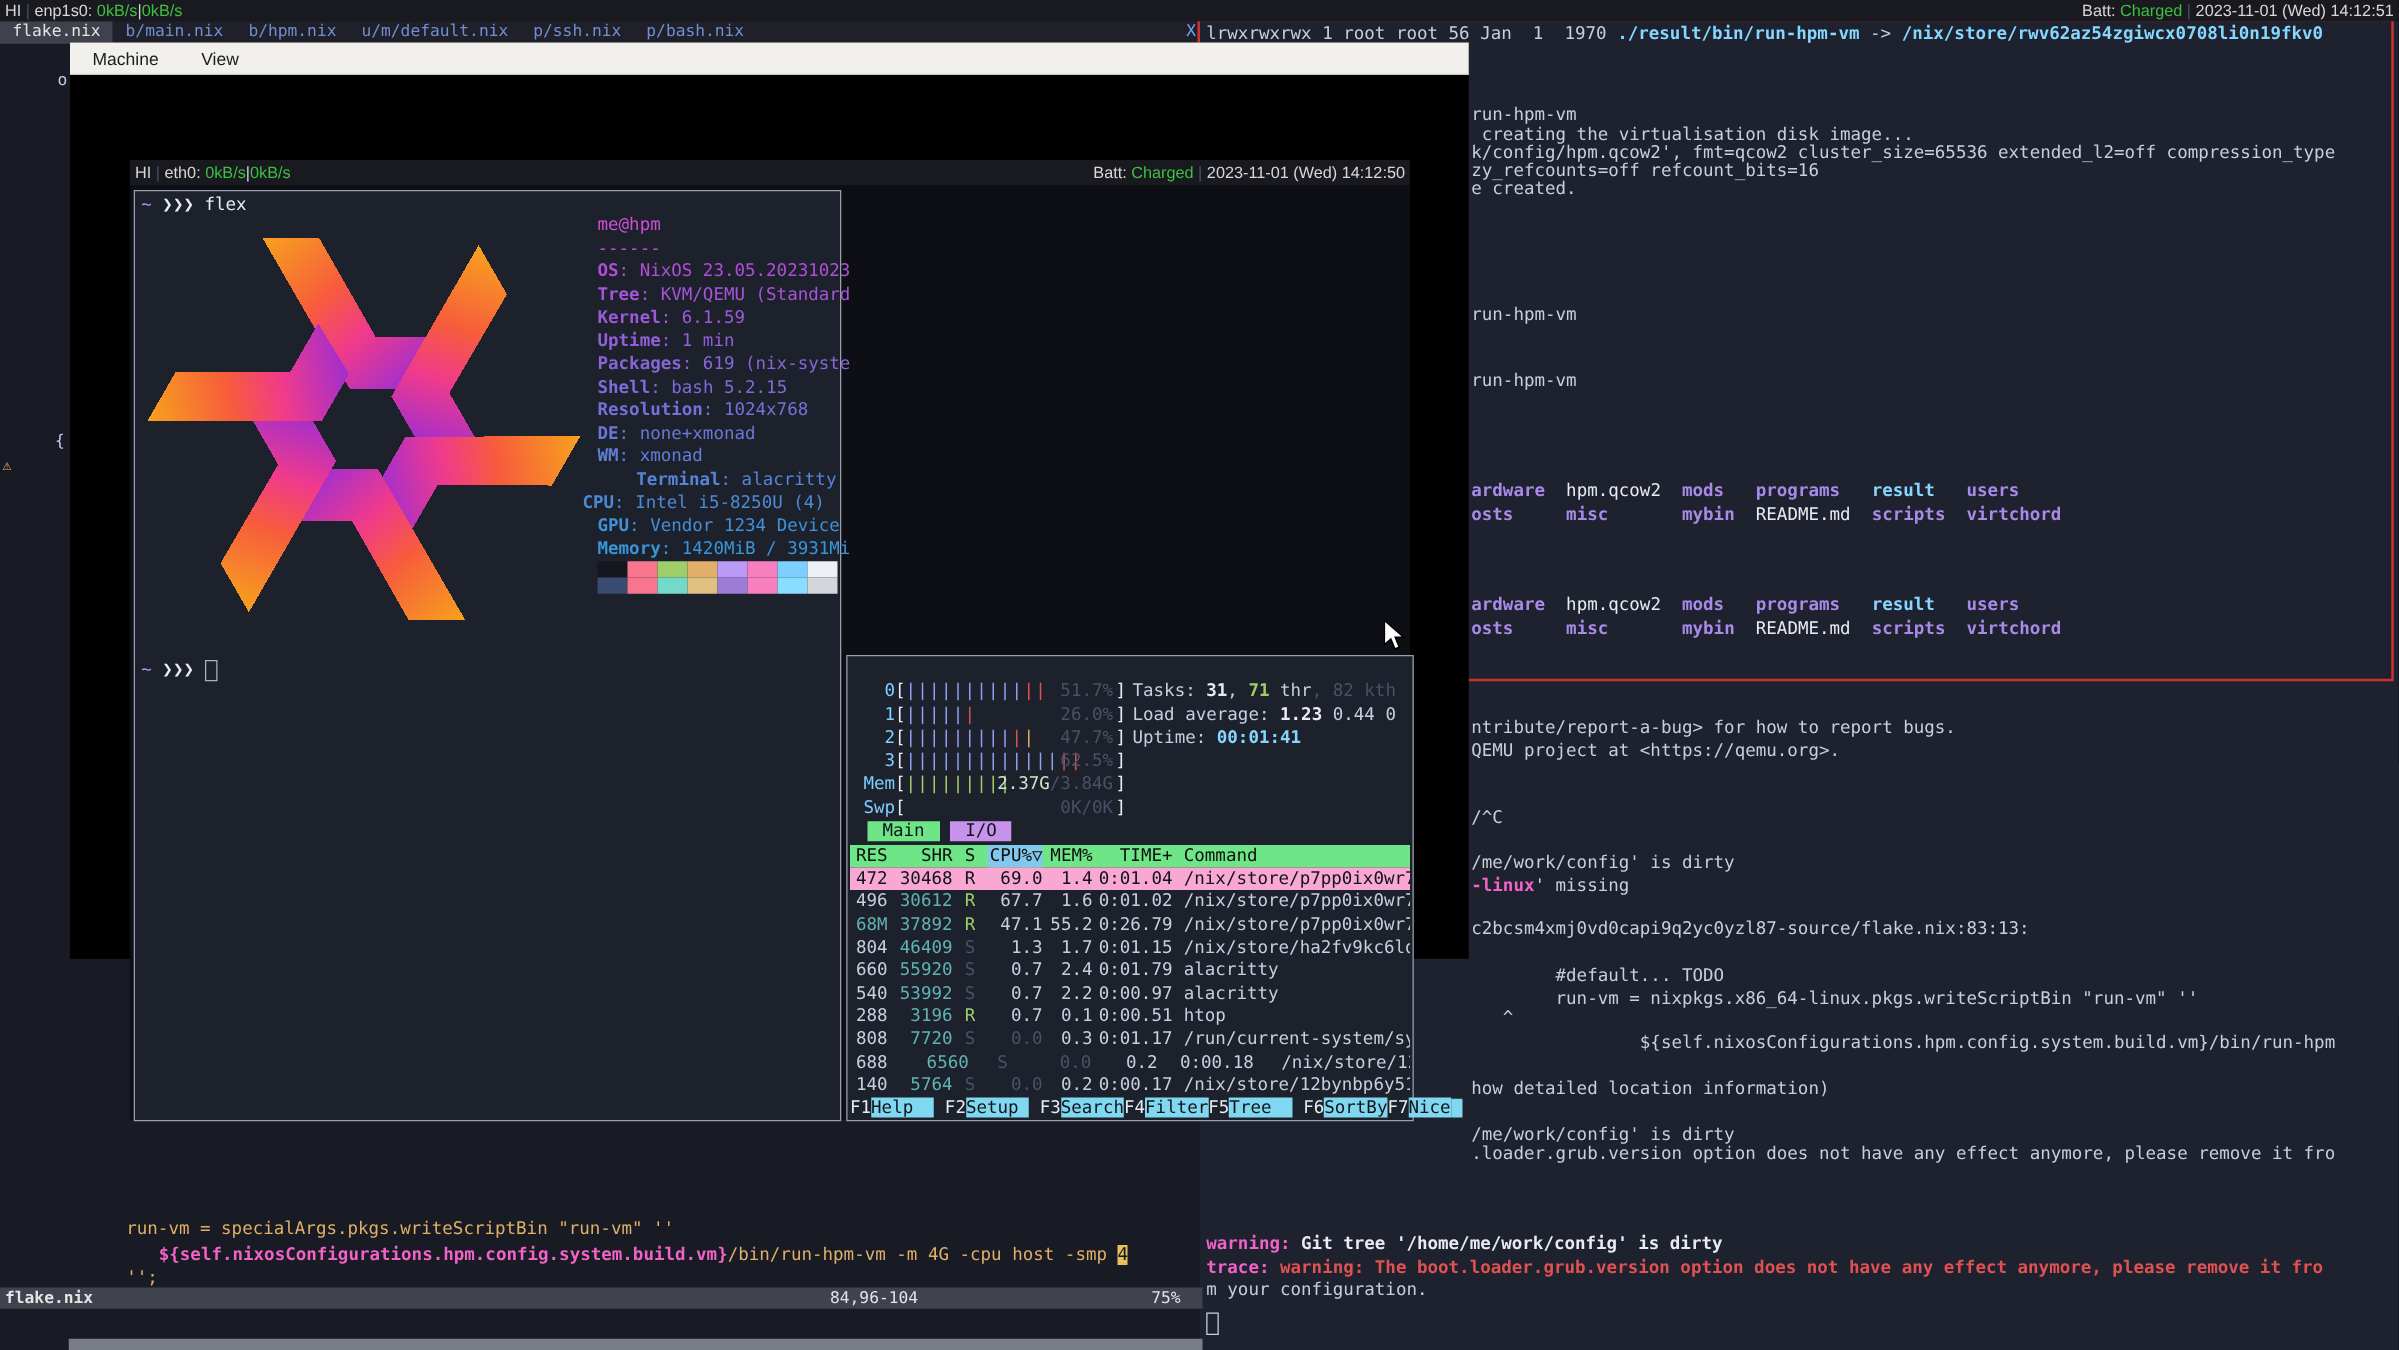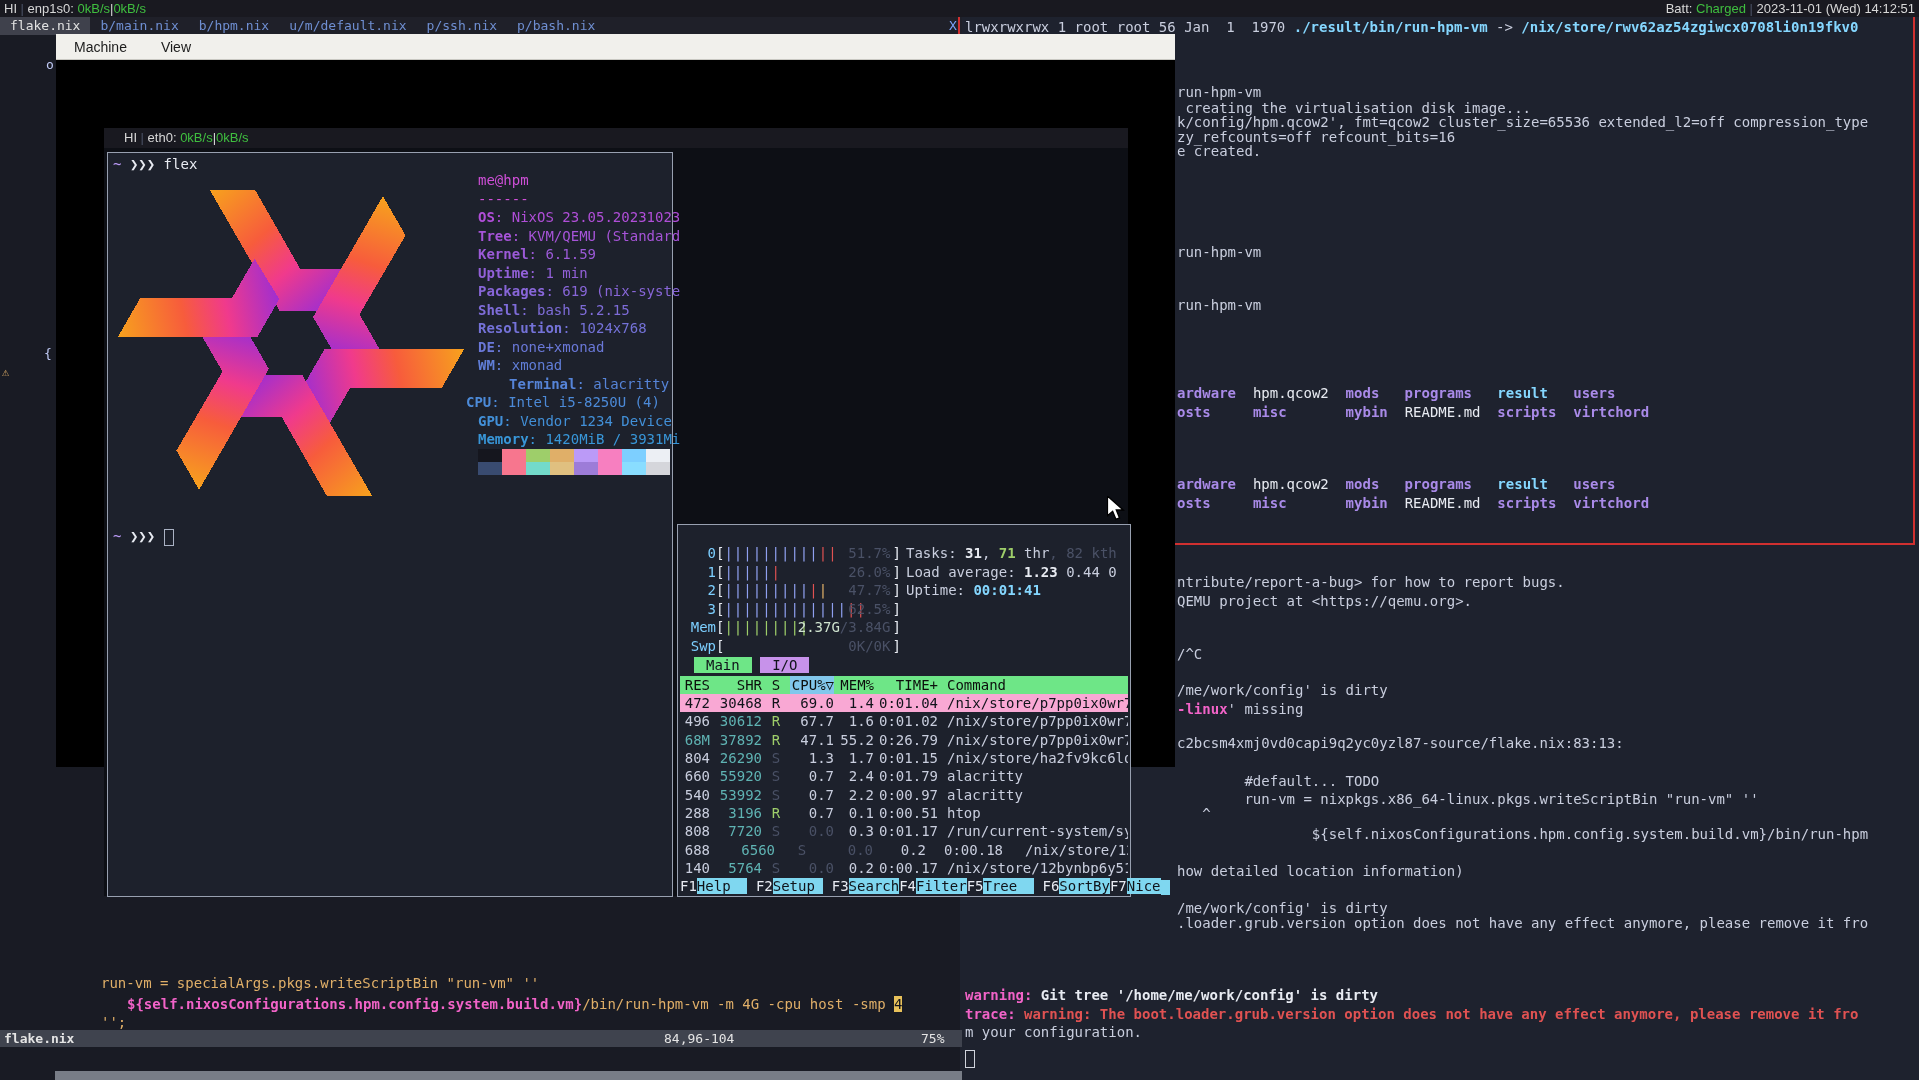--- a/index.html
+++ b/index.html
@@ -31,21 +31,21 @@
   #rightpane{left:960px;top:17px;width:959px;height:1063px;background:#1e222e;z-index:1;}
   #rt-border{left:958px;top:15px;width:957px;height:530px;border:2px solid #d03030;box-sizing:border-box;z-index:2;pointer-events:none;}
   .tl{position:absolute;z-index:3;font:14px/18px "DejaVu Sans Mono",monospace;white-space:pre;color:#c9cede;}
   #rb-cursor{left:965px;top:1050px;width:8px;height:16px;border:1px solid #cfd3dc;z-index:3;}
   
   #vm{left:56px;top:34px;width:1119px;height:733px;background:#000;z-index:5;}
   #vm-menubar{left:0;top:0;width:1119px;height:26px;background:#f1f0ec;border-bottom:1px solid #c9c8c2;
               font:14px/26px "Liberation Sans",sans-serif;color:#1c1c1c;display:flex;gap:34px;padding-left:18px;box-sizing:border-box;}
   #vm-screen{left:48px;top:94px;width:1024px;height:768px;background:#0d0f15;}
   #innerbar{left:0;top:0;width:1024px;height:20px;background:#191920;display:flex;justify-content:space-between;
-            font:13px/20px "Liberation Sans",sans-serif;color:#d8d8d8;padding:0 20px;box-sizing:border-box;flex-direction:column;}
+            font:13px/20px "Liberation Sans",sans-serif;color:#d8d8d8;padding:0 4px;box-sizing:border-box;}
   .tile{position:absolute;box-sizing:border-box;}
   #tile-term{left:3px;top:24px;width:566px;height:745px;border:1px solid #98a0b0;background:#1d212c;}
   #tile-emacs{left:573px;top:22px;width:454px;height:366px;border:2px solid #d63333;background:#171a23;}
   #tile-htop{left:573px;top:396px;width:454px;height:373px;border:1px solid #98a0b0;background:#1d212c;}
   .ifoline{position:absolute;font:14px/18px "DejaVu Sans Mono",monospace;white-space:pre;}
   .sw{display:inline-block;width:24px;height:13px;}
   
   #modeline{position:absolute;left:0;top:331px;width:450px;height:24px;background:#262b38;
             font:14px/24px "DejaVu Sans Mono",monospace;color:#aab2c0;}
   #ml-bar{position:absolute;left:0;top:0;width:4px;height:24px;background:#5f9ff0;}
@@ -250,21 +250,21 @@
           <span class="c-res teal">68M</span>
           <span class="c-shr teal">37892</span>
           <span class="c-s grn">R</span>
           <span class="c-cpu">47.1</span>
           <span class="c-mem">55.2</span>
           <span class="c-time">0:26.79</span>
           <span class="c-cmd">/nix/store/p7pp0ix0wr7g</span>
         </div>
       <div class="hrow" style="top:224px;">
           <span class="c-res">804</span>
-          <span class="c-shr teal">26290</span>
+          <span class="c-shr teal">46409</span>
           <span class="c-s dim">S</span>
           <span class="c-cpu">1.3</span>
           <span class="c-mem">1.7</span>
           <span class="c-time">0:01.15</span>
           <span class="c-cmd">/nix/store/ha2fv9kc6lq4</span>
         </div>
       <div class="hrow" style="top:242px;">
           <span class="c-res">660</span>
           <span class="c-shr teal">55920</span>
           <span class="c-s dim">S</span>

